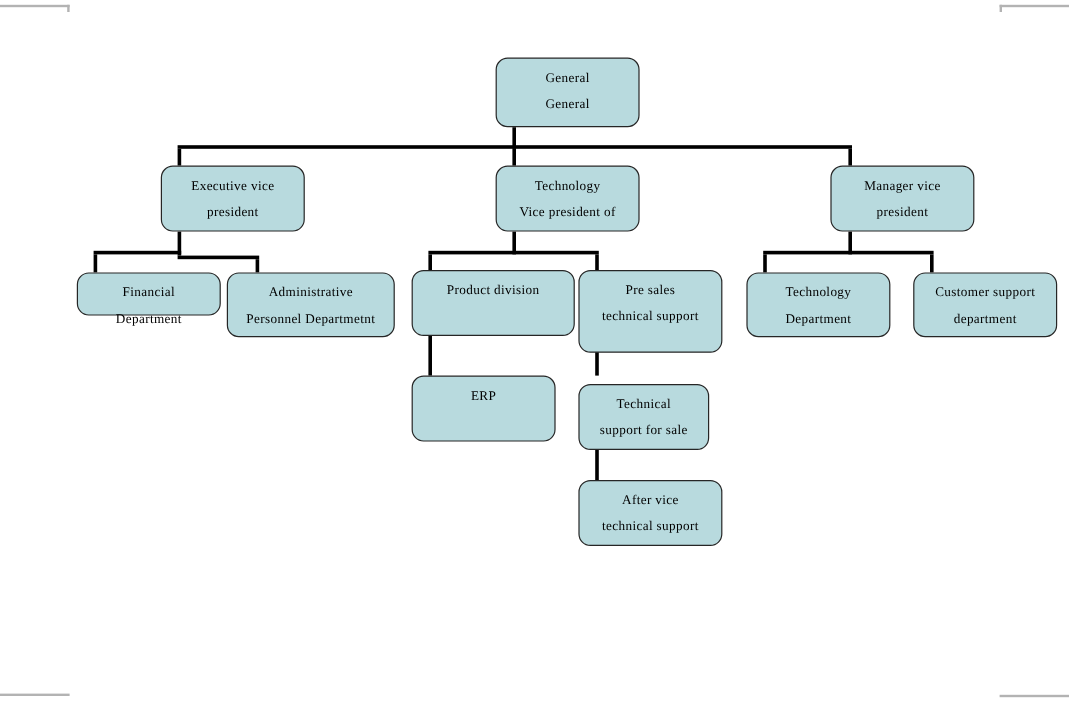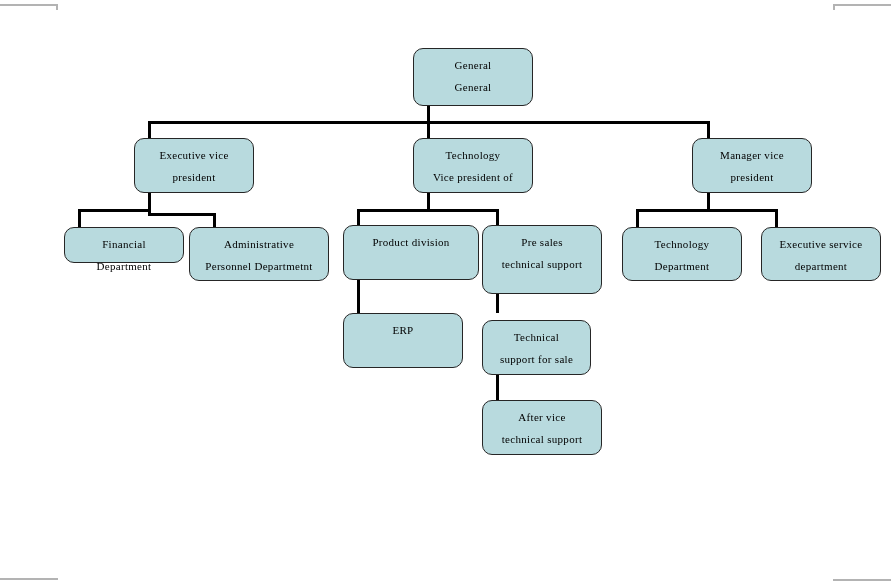--- a/index.html
+++ b/index.html
@@ -95,21 +95,21 @@
     <span class="ln">Pre sales</span>
     <span class="ln">technical support</span>
   </div>
 
   <div class="node" style="left:578px;top:227px;width:120px;height:54px">
     <span class="ln">Technology</span>
     <span class="ln">Department</span>
   </div>
 
   <div class="node" style="left:717px;top:227px;width:120px;height:54px">
-    <span class="ln">Executive service</span>
+    <span class="ln">Customer support</span>
     <span class="ln">department</span>
   </div>
 
   <div class="node" style="left:299px;top:313px;width:120px;height:55px">
     <span class="ln">ERP</span>
   </div>
 
   <div class="node" style="left:438px;top:320px;width:109px;height:55px">
     <span class="ln">Technical</span>
     <span class="ln">support for sale</span>

